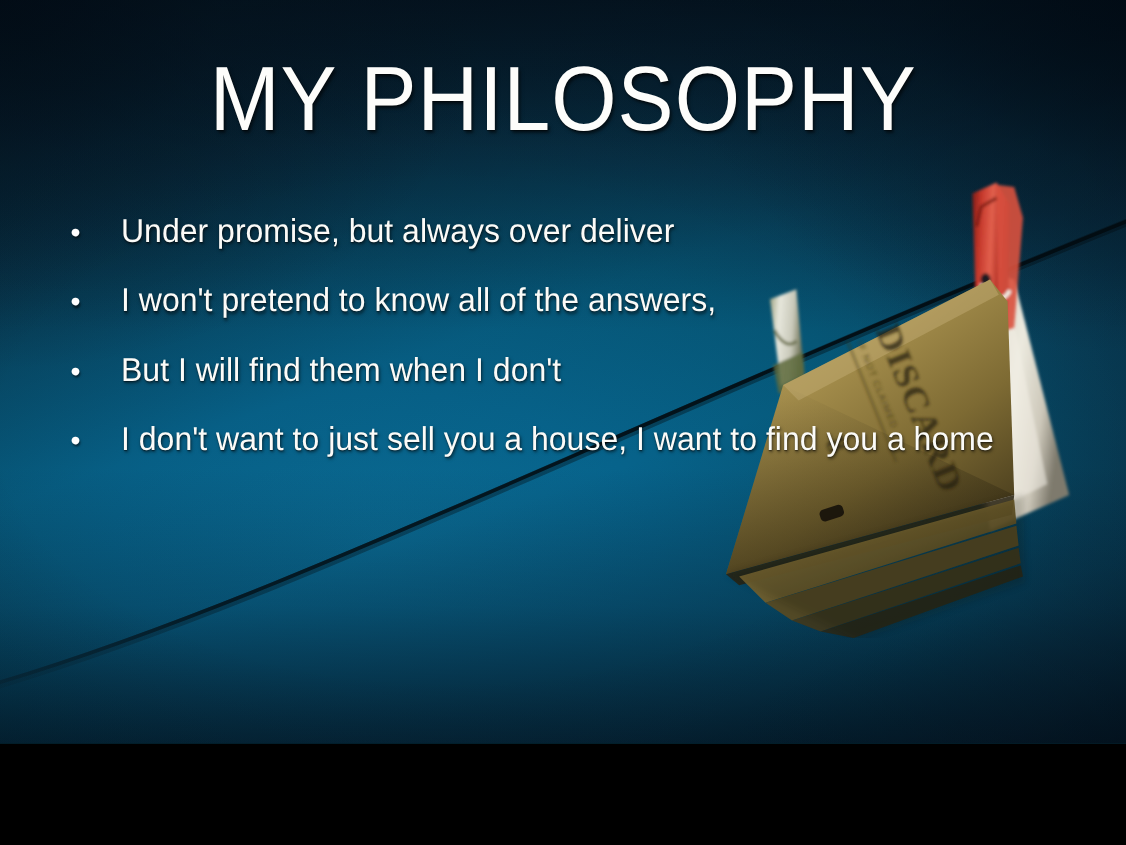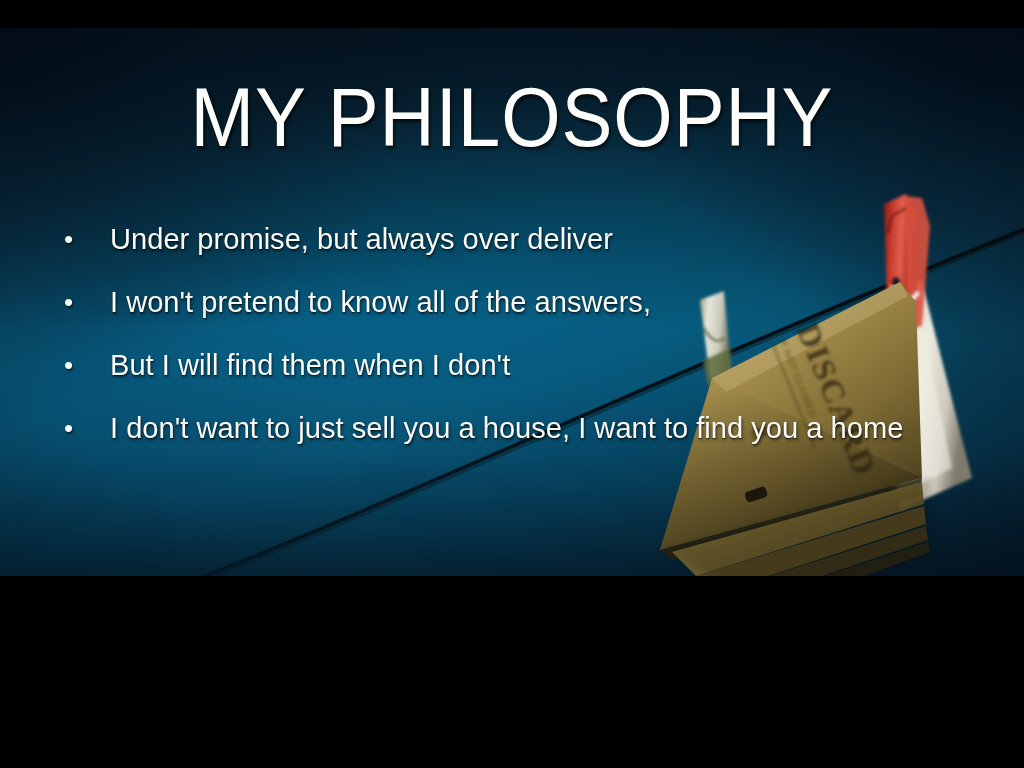--- a/index.html
+++ b/index.html
@@ -8,24 +8,23 @@
     padding: 0;
     background: #000;
   }
   body {
     font-family: "Liberation Sans", sans-serif;
   }
 
   #slide {
     position: relative;
     width: 1024px;
-    height: 548px;
+    height: 676px;
     overflow: hidden;
     background: #06455f;
-    margin-top: 28px;
   }
 
   
   .bg-base {
     position: absolute;
     inset: 0;
     background:
       radial-gradient(120% 95% at 34% 72%, #0a6b94 0%, #07638b 20%, #065777 42%, #0a3d57 66%, #0b2c41 84%, #0a2333 100%);
   }
   .bg-sky-tilt {

